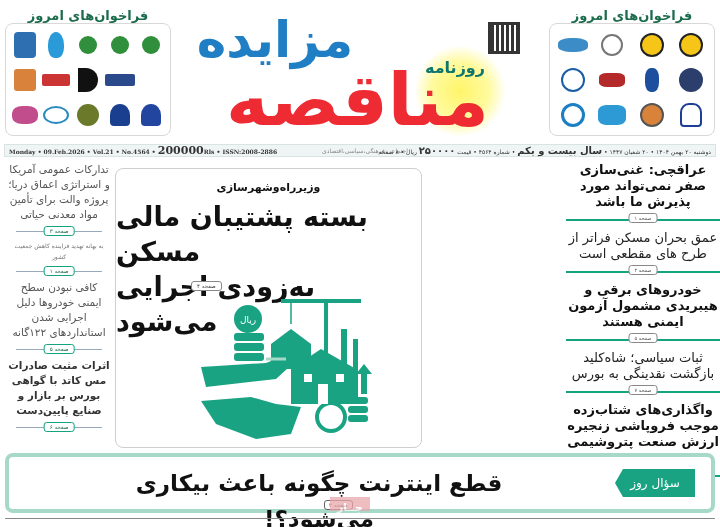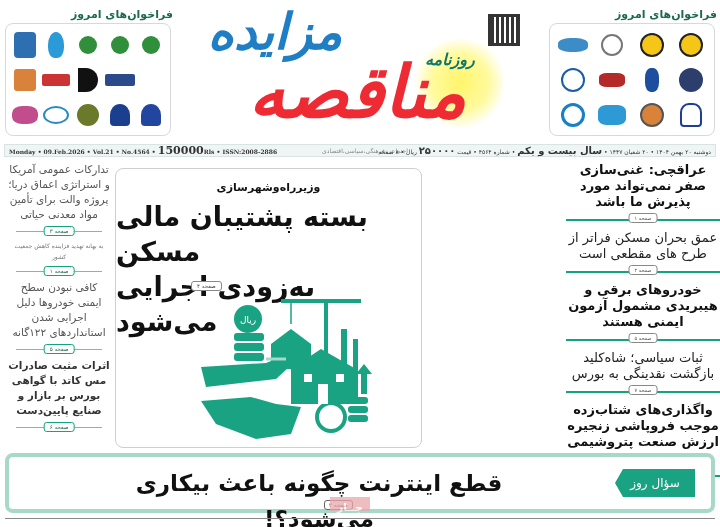--- a/index.html
+++ b/index.html
@@ -5,31 +5,31 @@
   * { box-sizing: border-box; margin: 0; padding: 0; }
   html, body { width: 720px; height: 527px; overflow: hidden; background: #ffffff; }
   body { font-family: "DejaVu Sans", sans-serif; color: #111; position: relative; direction: ltr; }
 
   
   .masthead { position: absolute; left: 0; top: 0; width: 720px; height: 140px; }
 
   .calls-box { position: absolute; top: 8px; width: 170px; height: 128px; }
   .calls-box.left { left: 3px; }
   .calls-box.right { left: 547px; }
-  .calls-title { position: absolute; top: 0; left: 0; width: 100%; 
-    font-size: 11px; font-weight: bold; color: #1b6b4c; direction: rtl; }
+  .calls-title { position: absolute; top: 0; left: 0; width: 100%; text-align: center;
+    font-size: 13px; font-weight: bold; color: #1b6b4c; direction: rtl; }
   .calls-title::after { content: ""; display: block; width: 55px; height: 2px; background: #14a37f; margin: 2px auto 0; }
   .calls-frame { position: absolute; top: 15px; left: 2px; right: 2px; bottom: 0;
     border: 1px solid #d8d8d8; border-radius: 8px; background: #fff; display: grid;
     grid-template-columns: repeat(5, 1fr); grid-template-rows: repeat(3, 1fr); padding: 4px; gap: 2px; }
   .calls-box.right .calls-frame { grid-template-columns: repeat(4, 1fr); }
   .logo { display: flex; align-items: center; justify-content: center; }
   .logo span { display: block; border-radius: 50%; }
 
-  .brand { position: absolute; left: 185px; top: 0; width: 350px; height: 140px; font-style: italic; }
+  .brand { position: absolute; left: 185px; top: 8px; width: 350px; height: 140px; }
   .sun { position: absolute; left: 230px; top: 38px; width: 90px; height: 90px; border-radius: 50%;
     background: radial-gradient(circle, #fff56a 0%, #fffa9e 45%, rgba(255,255,255,0) 72%); }
   .brand-red { position: absolute; left: 0; top: 52px; width: 345px; text-align: center;
     font-size: 72px; font-weight: bold; color: #ee2a33; direction: rtl; line-height: 80px; letter-spacing: -2px; }
   .brand-blue { position: absolute; left: 0; top: 2px; width: 180px; text-align: center;
     font-size: 50px; font-weight: bold; color: #1f7ec4; direction: rtl; line-height: 60px; }
   .brand-small { position: absolute; left: 240px; top: 50px; font-size: 16px; font-weight: bold; color: #0f766e; direction: rtl; }
   .qr { position: absolute; left: 303px; top: 14px; width: 32px; height: 32px; background:
     repeating-linear-gradient(90deg,#111 0 3px,#fff 3px 5px), #fff; opacity: .85; border: 3px solid #111; }
 
@@ -177,21 +177,21 @@
         </div>
       <div class="logo">
           <span style="width:22px;height:24px;border:2px solid #1e3f95;border-radius:40% 40% 4px 4px"></span>
         </div>
     </div>
   </div>
 </div>
 
 <div class="infobar">
   <div class="en">
-    <span>Monday • 09.Feb.2026 • Vol.21 • No.4564 • </span><b>150000</b><span>Rls • ISSN:2008-2886</span>
+    <span>Monday • 09.Feb.2026 • Vol.21 • No.4564 • </span><b>200000</b><span>Rls • ISSN:2008-2886</span>
   </div>
   <div class="cat">اجتماعی،فرهنگی،سیاسی،اقتصادی</div>
   <div class="fa">
     <span>دوشنبه ۲۰ بهمن ۱۴۰۴ • ۲۰ شعبان ۱۴۴۷ • </span><b>سال بیست و یکم</b><span> • شماره ۴۵۶۴ • قیمت </span><b>۲۵۰۰۰۰</b><span> ریال • ۸ صفحه</span>
   </div>
 </div>
 
 <div class="lcol">
   <div class="item">
     <div class="t">تدارکات عمومی آمریکا و استراتژی اعماق دریا؛ پروژه والت برای تأمین مواد معدنی حیاتی</div>

